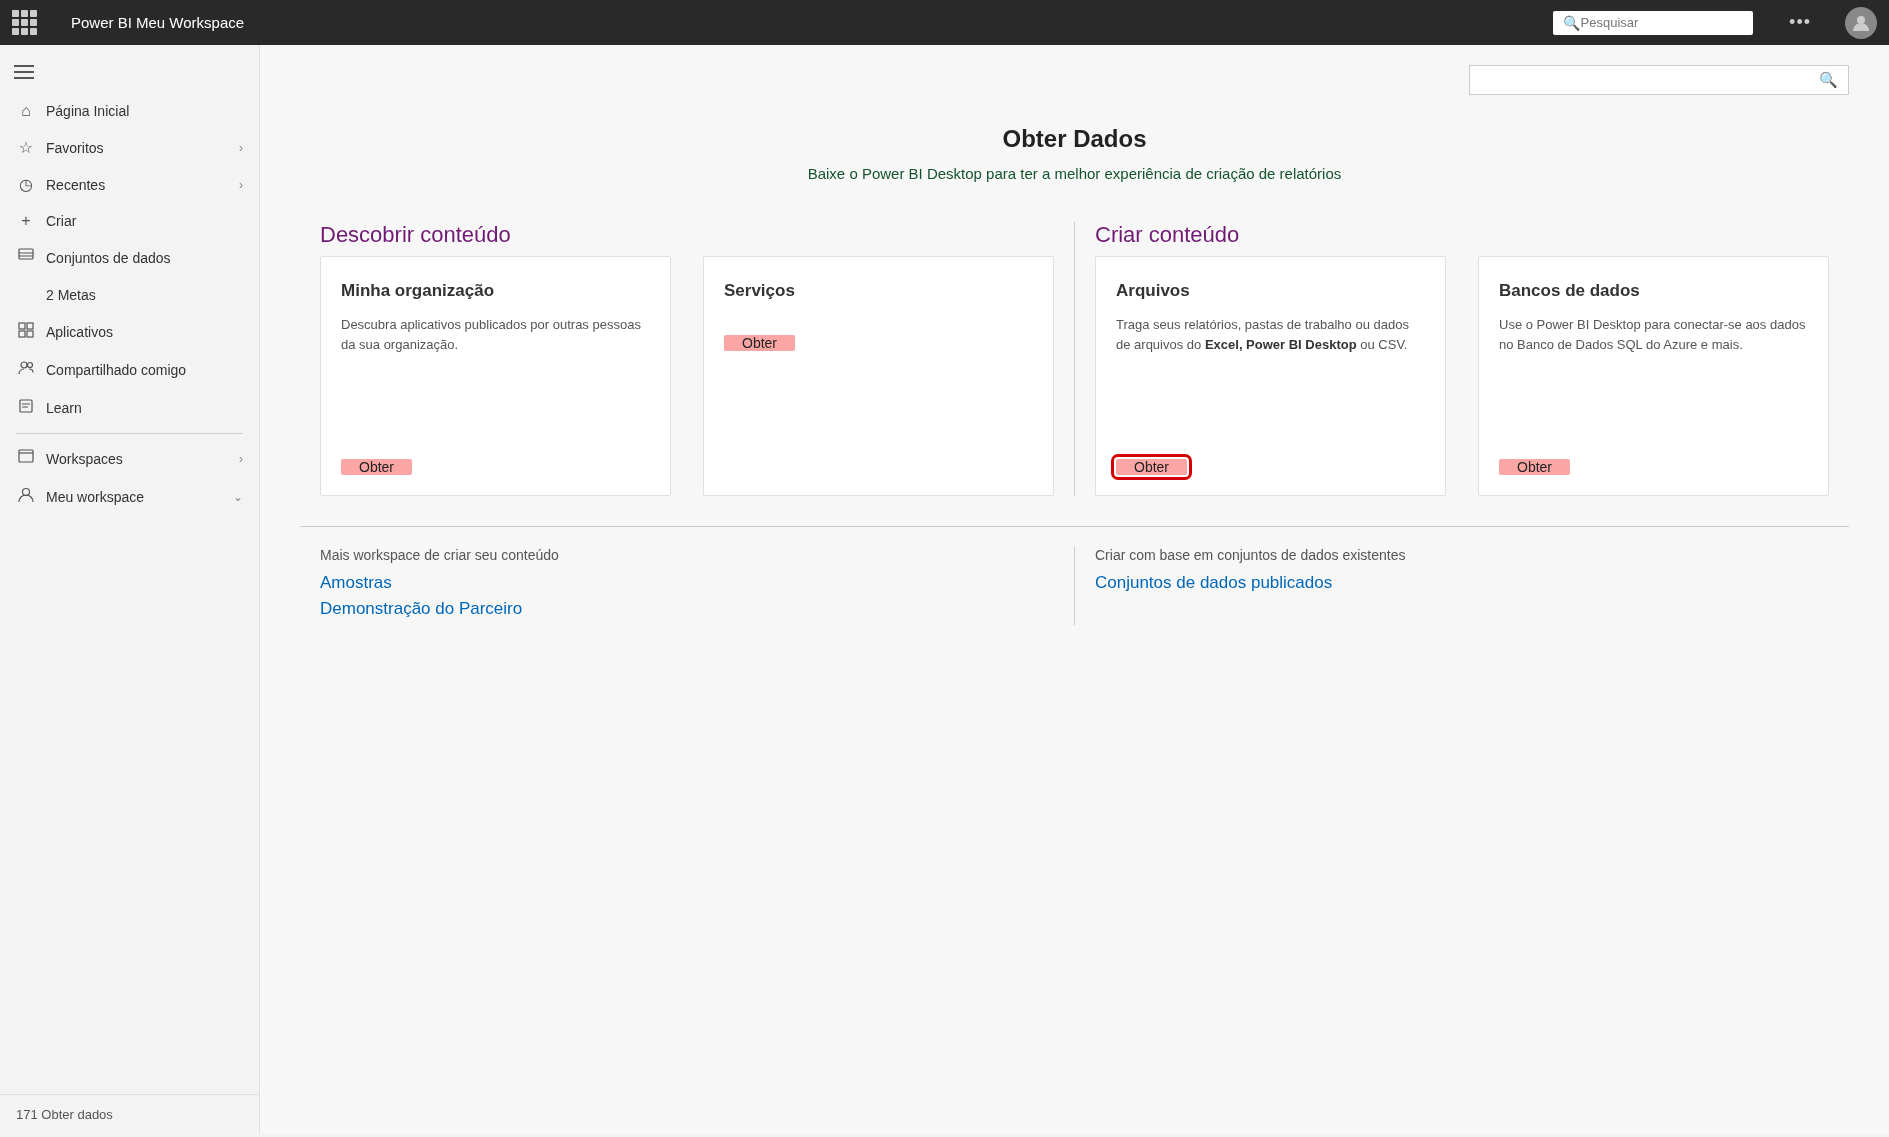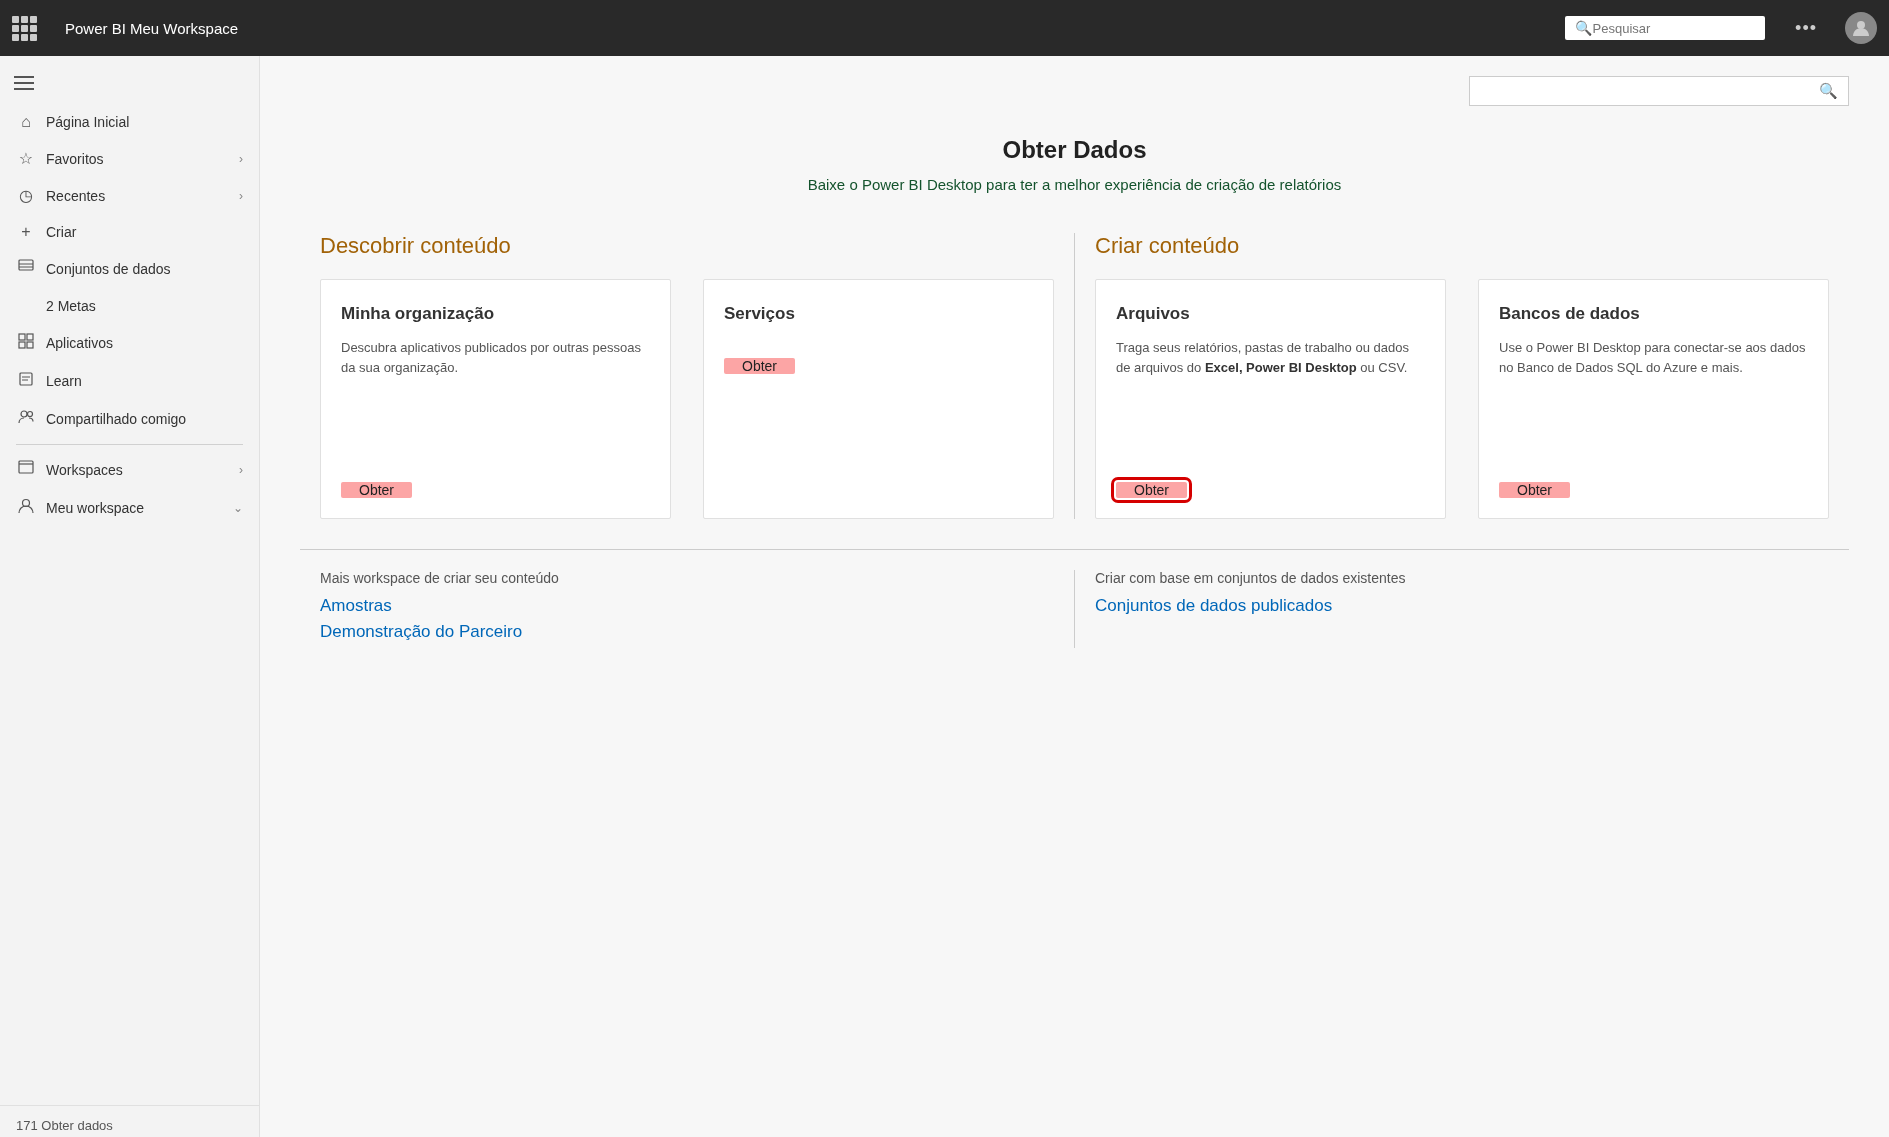--- a/index.html
+++ b/index.html
@@ -2,25 +2,25 @@
 <html><head>
   <meta charset="utf-8">
   <style>
     * { box-sizing: border-box; margin: 0; padding: 0; }
     body { font-family: 'Segoe UI', Arial, sans-serif; background: #f3f3f3; height: 1137px; overflow: hidden; }
 
     
     .topnav {
       background: #1a1a2e;
       background: #292929;
-      height: 56px;
+      height: 45px;
       display: flex;
       align-items: center;
       padding: 0 12px;
-      gap: 22px;
+      gap: 28px;
     }
     .topnav-grid-icon {
       display: grid;
       grid-template-columns: repeat(3,7px);
       grid-template-rows: repeat(3,7px);
       gap: 2px;
       cursor: pointer;
     }
     .topnav-grid-icon span {
       background: #ccc;
@@ -167,22 +167,22 @@
     .section {
       flex: 1;
       padding: 0 20px;
     }
     .section + .section {
       border-left: 1px solid #ccc;
     }
     .section-title {
       font-size: 22px;
       font-weight: 500;
-      color: #a16207;
-      margin-bottom: 20px;
+      color: #701a75;
+      margin-bottom: 8px;
     }
     .cards-row {
       display: flex;
       gap: 32px;
     }
     .card {
       background: #fff;
       border: 1px solid #e0e0e0;
       border-radius: 2px;
       padding: 24px 20px 20px;
@@ -327,37 +327,37 @@
             <rect x="9" y="1" width="6" height="6" stroke="#555" stroke-width="1.2" fill="none"></rect>
             <rect x="1" y="9" width="6" height="6" stroke="#555" stroke-width="1.2" fill="none"></rect>
             <rect x="9" y="9" width="6" height="6" stroke="#555" stroke-width="1.2" fill="none"></rect>
           </svg>
       </span>
       <span class="label">Aplicativos</span>
     </div>
     <div class="sidebar-item">
       <span class="icon">
         <svg width="16" height="16" viewBox="0 0 16 16" fill="none">
-            <rect x="2" y="2" width="12" height="12" rx="1" stroke="#555" stroke-width="1.2" fill="none"></rect>
-            <line x1="4" y1="6" x2="12" y2="6" stroke="#555" stroke-width="1"></line>
-            <line x1="4" y1="9" x2="10" y2="9" stroke="#555" stroke-width="1"></line>
-          </svg>
-      </span>
-      <span class="label">Learn</span>
-    </div>
-    <div class="sidebar-item">
-      <span class="icon">
-        <svg width="16" height="16" viewBox="0 0 16 16" fill="none">
             <circle cx="6" cy="5" r="3" stroke="#555" stroke-width="1.2" fill="none"></circle>
             <path d="M1 14c0-2.8 2.2-5 5-5" stroke="#555" stroke-width="1.2" fill="none"></path>
             <circle cx="12" cy="5" r="2.5" stroke="#555" stroke-width="1.2" fill="none"></circle>
             <path d="M11 9c1.7 0 4 1 4 3.5" stroke="#555" stroke-width="1.2" fill="none"></path>
           </svg>
       </span>
       <span class="label">Compartilhado comigo</span>
+    </div>
+    <div class="sidebar-item">
+      <span class="icon">
+        <svg width="16" height="16" viewBox="0 0 16 16" fill="none">
+            <rect x="2" y="2" width="12" height="12" rx="1" stroke="#555" stroke-width="1.2" fill="none"></rect>
+            <line x1="4" y1="6" x2="12" y2="6" stroke="#555" stroke-width="1"></line>
+            <line x1="4" y1="9" x2="10" y2="9" stroke="#555" stroke-width="1"></line>
+          </svg>
+      </span>
+      <span class="label">Learn</span>
     </div>
     <hr class="sidebar-divider">
     <div class="sidebar-item">
       <span class="icon">
         <svg width="16" height="16" viewBox="0 0 16 16" fill="none">
             <rect x="1" y="1" width="14" height="12" rx="1" stroke="#555" stroke-width="1.2" fill="none"></rect>
             <line x1="1" y1="4" x2="15" y2="4" stroke="#555" stroke-width="1.2"></line>
           </svg>
       </span>
       <span class="label">Workspaces</span>

